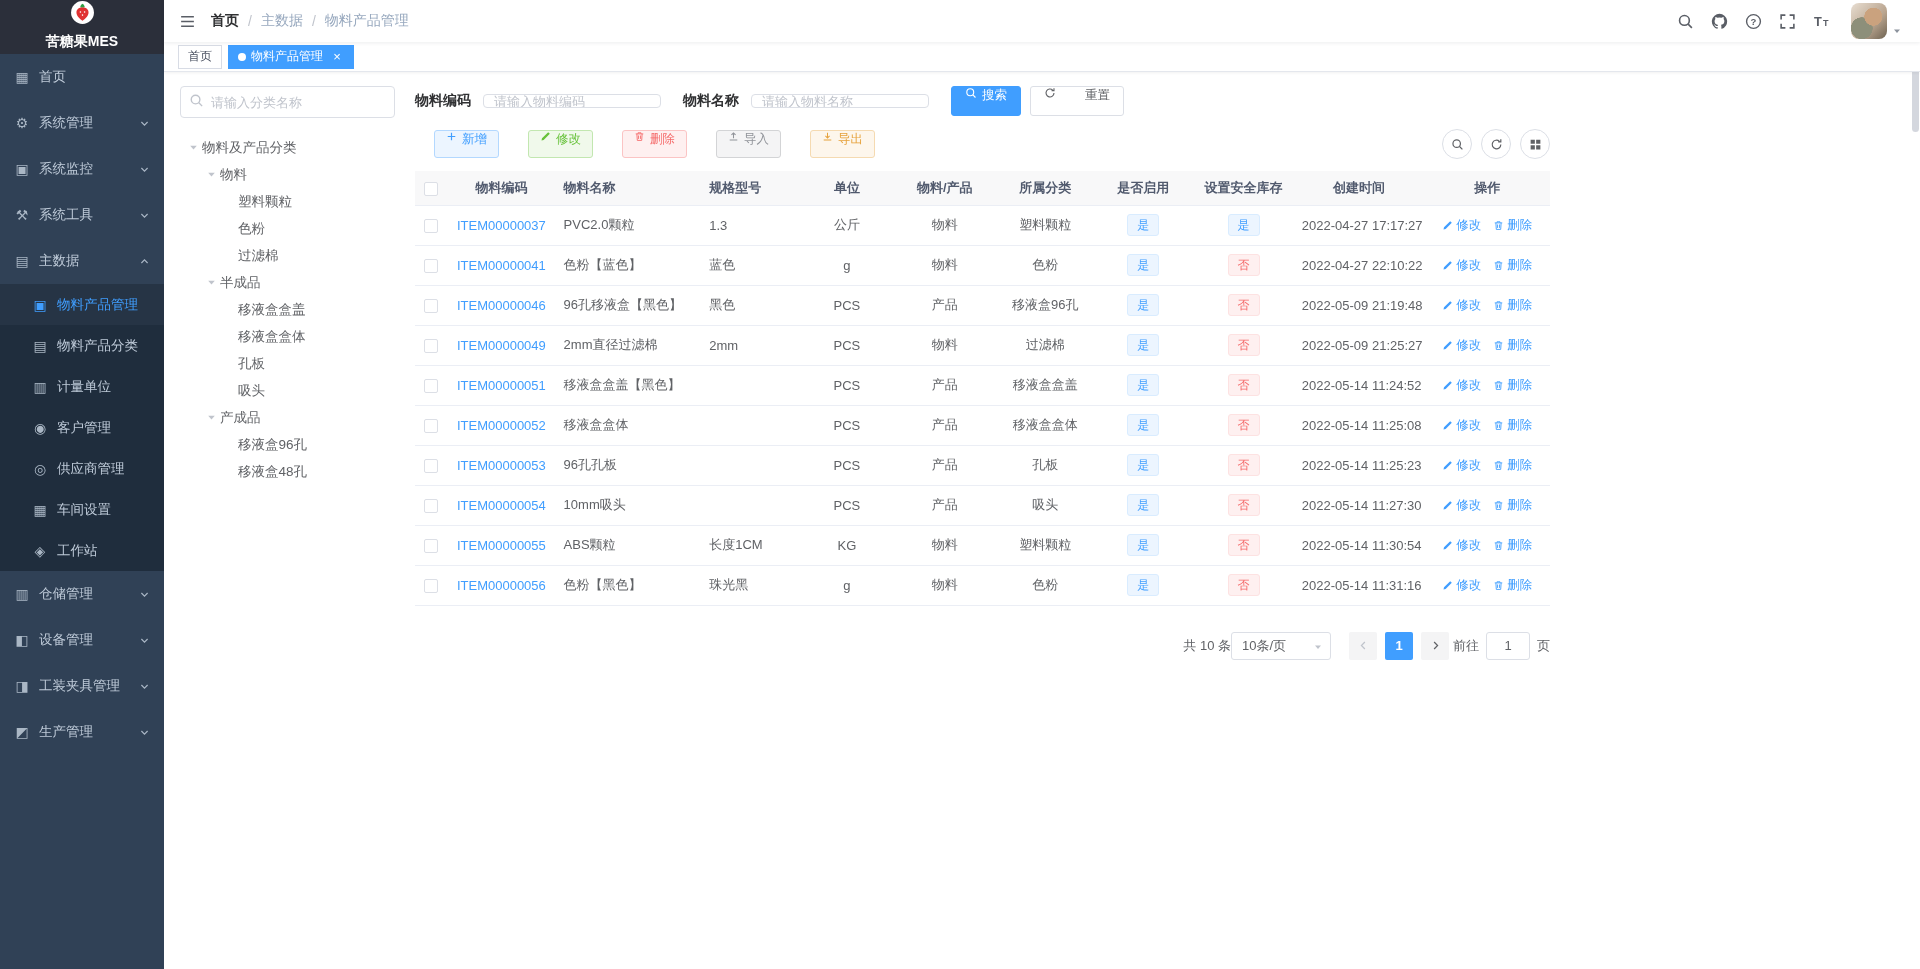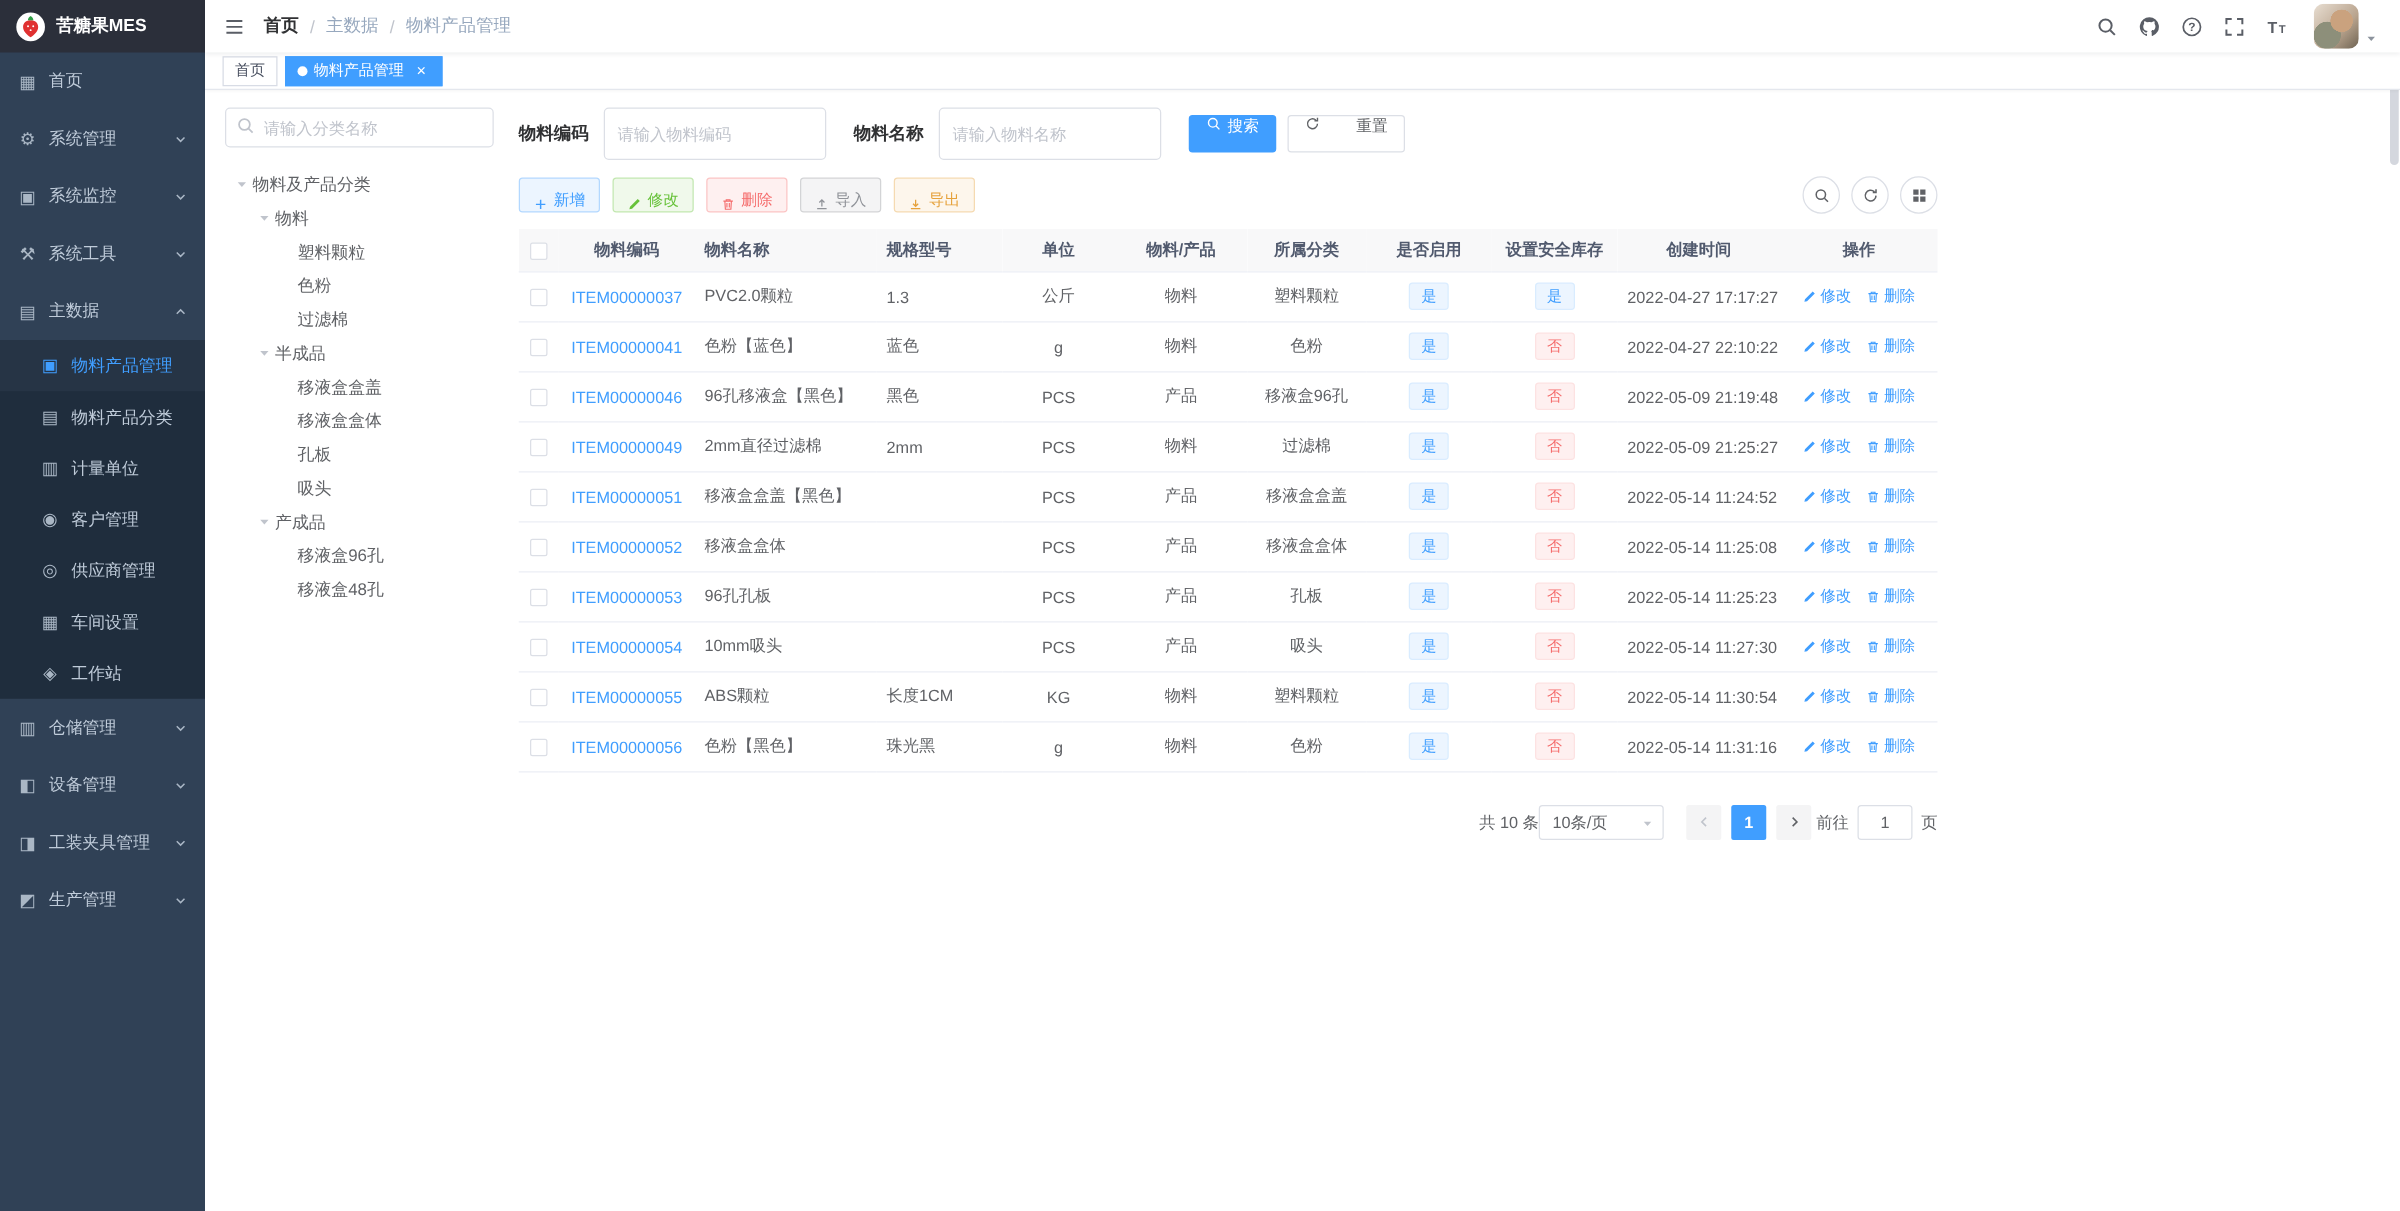--- a/index.html
+++ b/index.html
@@ -5,21 +5,21 @@
   * { margin:0; padding:0; box-sizing:border-box; }
   html,body { width:1920px; height:969px; }
   body {
     font-family:"Liberation Sans","DejaVu Sans",sans-serif;
     background:#fff; color:#303133; overflow:hidden; font-size:14px;
   }
   .app { display:flex; width:1920px; height:969px; position:relative; }
 
   
   .sidebar { flex:0 0 164px; width:164px; background:#304156; display:flex; flex-direction:column; overflow:hidden; }
-  .logo { height:42px; background:#2b2f3a; display:flex; align-items:center; gap:8px; padding:0 12px; cursor:pointer; }
+  .logo { height:54px; background:#2b2f3a; display:flex; align-items:center; gap:8px; padding:0 12px; cursor:pointer;flex-direction:column; }
   .logo-text { color:#fff; font-weight:700; font-size:14px; white-space:nowrap; }
   .menu { flex:1; overflow:hidden; }
   .menu-item { height:46px; display:flex; align-items:center; gap:9px; padding:0 14px; color:#bfcbd9; font-size:13.5px; cursor:pointer; white-space:nowrap; }
   .mi-icon { width:16px; text-align:center; font-size:14px; color:#aab7c5; flex:0 0 16px; }
   .mi-label { flex:1; overflow:hidden; text-overflow:ellipsis; }
   .mi-arrow { color:#bfcbd9; opacity:.85; }
   .mi-arrow .svg-ico { width:11px; height:11px; }
   .mi-arrow.up { transform:rotate(180deg); }
   .submenu { background:#1f2d3d; }
   .submenu .menu-item { height:41px; padding-left:32px; font-size:13.5px; }
@@ -64,30 +64,30 @@
   .tree { margin-top:16px; }
   .tree-node { display:flex; align-items:center; height:27px; font-size:13.5px; color:#606266; cursor:pointer; white-space:nowrap; }
   .tree-caret { width:18px; flex:0 0 18px; display:flex; align-items:center; justify-content:center; color:#c0c4cc; }
   .tree-caret .svg-ico { width:11px; height:11px; }
 
   .table-panel { width:1135px; flex:0 0 1135px; }
 
   
   .filter-bar { display:flex; align-items:center; }
   .f-label { font-weight:700; color:#303133; font-size:14px; margin-right:12px; white-space:nowrap; }
-  .f-input { width:178px; height:42px; border:1px solid #dcdfe6; border-radius:4px; padding:0 10px; font-size:13px; color:#606266; outline:none; margin-right:22px; font-family:inherit; }
+  .f-input { width:178px; height:14px; border:1px solid #dcdfe6; border-radius:4px; padding:0 10px; font-size:13px; color:#606266; outline:none; margin-right:22px; font-family:inherit; }
   .f-input::placeholder { color:#c0c4cc; }
   .btn { display:inline-flex; align-items:flex-start; gap:5px; height:30px; padding:0 13px; border-radius:3px; border:1px solid transparent; font-size:12.5px; cursor:pointer; font-family:inherit; white-space:nowrap; }
   .btn .svg-ico { width:12px; height:12px; }
   .btn-primary { background:#409eff; border-color:#409eff; color:#fff; }
   .btn-default { background:#fff; border-color:#dcdfe6; color:#606266; margin-left:9px;gap:29px; }
 
   
   .toolbar { display:flex; align-items:center; margin-top:13px; }
-  .tb-btn { display:inline-flex; align-items:flex-end; gap:5px; height:28px; padding:0 11px; border-radius:3px; border:1px solid; font-size:12.5px; cursor:pointer; margin-right:10px; white-space:nowrap; }
+  .tb-btn { display:inline-flex; align-items:flex-start; gap:5px; height:28px; padding:0 11px; border-radius:3px; border:1px solid; font-size:12.5px; cursor:pointer; margin-right:10px; white-space:nowrap;margin-left:19px; }
   .tb-btn .svg-ico { width:11px; height:11px; }
   .tb-primary { color:#409eff; background:#ecf5ff; border-color:#b3d8ff; }
   .tb-success { color:#67c23a; background:#f0f9eb; border-color:#c2e7b0; }
   .tb-danger  { color:#f56c6c; background:#fef0f0; border-color:#fbc4c4; }
   .tb-info    { color:#909399; background:#f4f4f5; border-color:#d3d4d6; }
   .tb-warning { color:#e6a23c; background:#fdf6ec; border-color:#f5dab1; }
   .toolbar-right { margin-left:auto; display:flex; gap:9px; }
   .tool-circle { width:30px; height:30px; border-radius:50%; border:1px solid #dcdfe6; background:#fff; color:#606266; display:flex; align-items:center; justify-content:center; cursor:pointer; }
   .tool-circle .svg-ico { width:13px; height:13px; }
 

